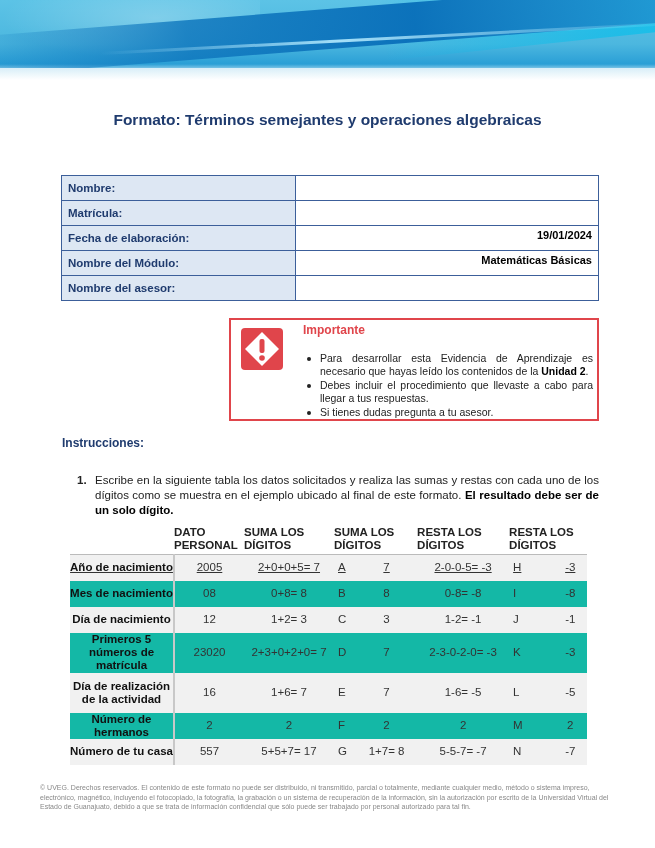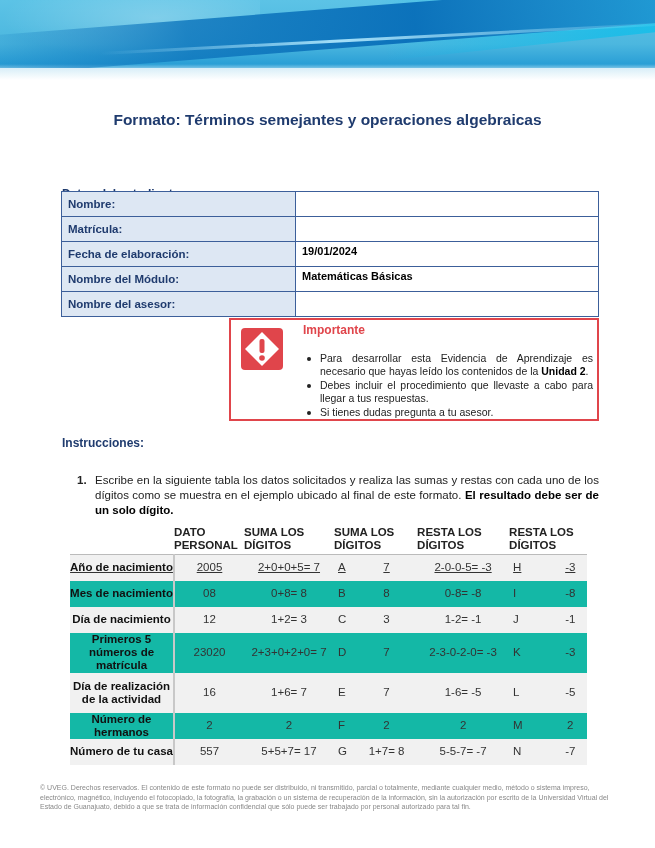--- a/index.html
+++ b/index.html
@@ -40,28 +40,28 @@
       font-size: 15.5px; font-weight: bold; color: #1f3b6e;
     }
     .section-label {
       position: absolute; left: 62px; font-size: 12px; font-weight: bold; color: #1f3b6e;
     }
     .sec-datos { top: 147px; margin-top: 40px; }
     .sec-instr { top: 436px; }
 
     
     .student-table {
-      position: absolute; left: 61px; top: 191px; width: 538px;
+      position: absolute; left: 61px; top: 175px; width: 538px;
       border-collapse: collapse; font-size: 11.5px;
     }
     .student-table td {
       border: 1.5px solid #3c5f9a; height: 25px; padding: 0 6px; vertical-align: middle;
     }
     .student-table td.lbl { width: 234px; background: #dde7f3; color: #1f3b6e; font-weight: bold; }
-    .student-table td.val { background: #ffffff; color: #000; font-weight: bold; vertical-align: top; padding-top: 3px; font-size: 11px; }
+    .student-table td.val { background: #ffffff; color: #000; font-weight: bold; vertical-align: top; padding-top: 3px; font-size: 11px; text-align: right; }
 
     
     .important {
       position: absolute; left: 229px; top: 318px; width: 370px; height: 103px;
       border: 2px solid #e0454b;
       padding-left: 40px;
     }
     .warn-icon { position: absolute; left: 10px; top: 8px; width: 42px; height: 42px; }
     .imp-title {
       position: absolute; left: 72px; top: 3px; font-size: 12px; font-weight: bold; color: #e0454b;

